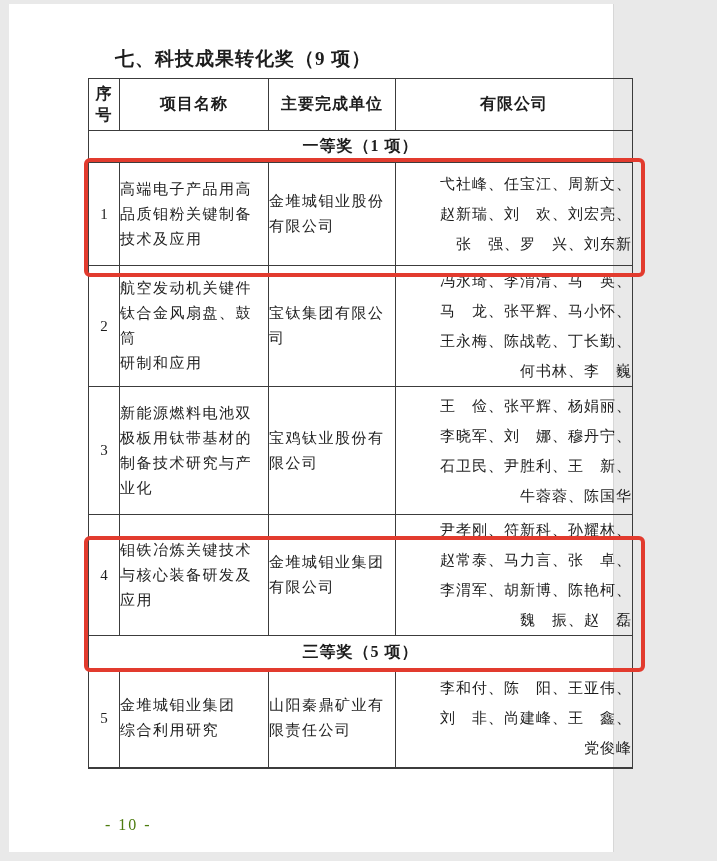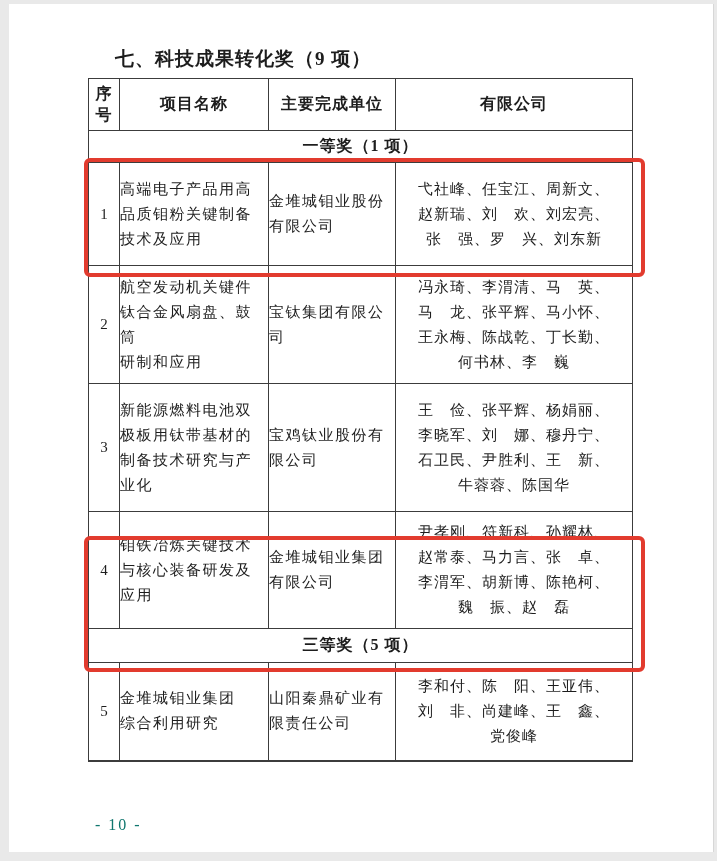--- a/index.html
+++ b/index.html
@@ -5,21 +5,21 @@
   html,body{margin:0;padding:0;}
   body{
     width:717px;height:861px;
     background:#e9e9e9;
     position:relative;
     font-family:"Liberation Serif","DejaVu Serif",serif;
     color:#1d1d1d;
     overflow:hidden;
   }
   .page{
-    position:absolute;left:9px;top:4px;width:705px;height:848px;
+    position:absolute;left:9px;top:4px;width:605px;height:848px;
     background:#ffffff;
     box-shadow:inset -1px 0 0 #d7d7d7;
   }
   .doc-title{
     position:absolute;left:106px;top:42px;
     font-size:19px;font-weight:bold;letter-spacing:1px;
     white-space:nowrap;
   }
   table.awards{
     position:absolute;left:79px;top:74px;
@@ -48,35 +48,35 @@
   td.band{
     text-align:center;font-weight:bold;font-size:16px;letter-spacing:1px;
   }
   td.no{text-align:center;font-size:15px;}
   td.proj,td.unit{
     text-align:left;padding:0 7px 0 8px;
     white-space:pre-line;
     line-height:25px;letter-spacing:1.5px;
   }
   td.people{
-    text-align:center;padding:0 6px 0 9px;
+    text-align:right;padding:0 6px 0 9px;
     white-space:pre-line;
-    line-height:25px;letter-spacing:1px;
+    line-height:30px;letter-spacing:1px;
   }
   .hl{
     position:absolute;
     border:4px solid var(--color-highlight,#e23b2e);
     border-radius:6px;
     pointer-events:none;
   }
   .hl1{left:75px;top:154px;width:553px;height:111px;}
   .hl2{left:75px;top:532px;width:553px;height:128px;}
   .page-number{
-    position:absolute;left:86px;top:812px;
-    font-size:16px;letter-spacing:2px;color:#0f766e;
+    position:absolute;left:96px;top:812px;
+    font-size:16px;letter-spacing:2px;color:#4d7c0f;
   }
 </style>
 </head>
 <body>
 
 <div class="page">
 
   <div class="doc-title">七、科技成果转化奖（9 项）</div>
 
   <table class="awards">

